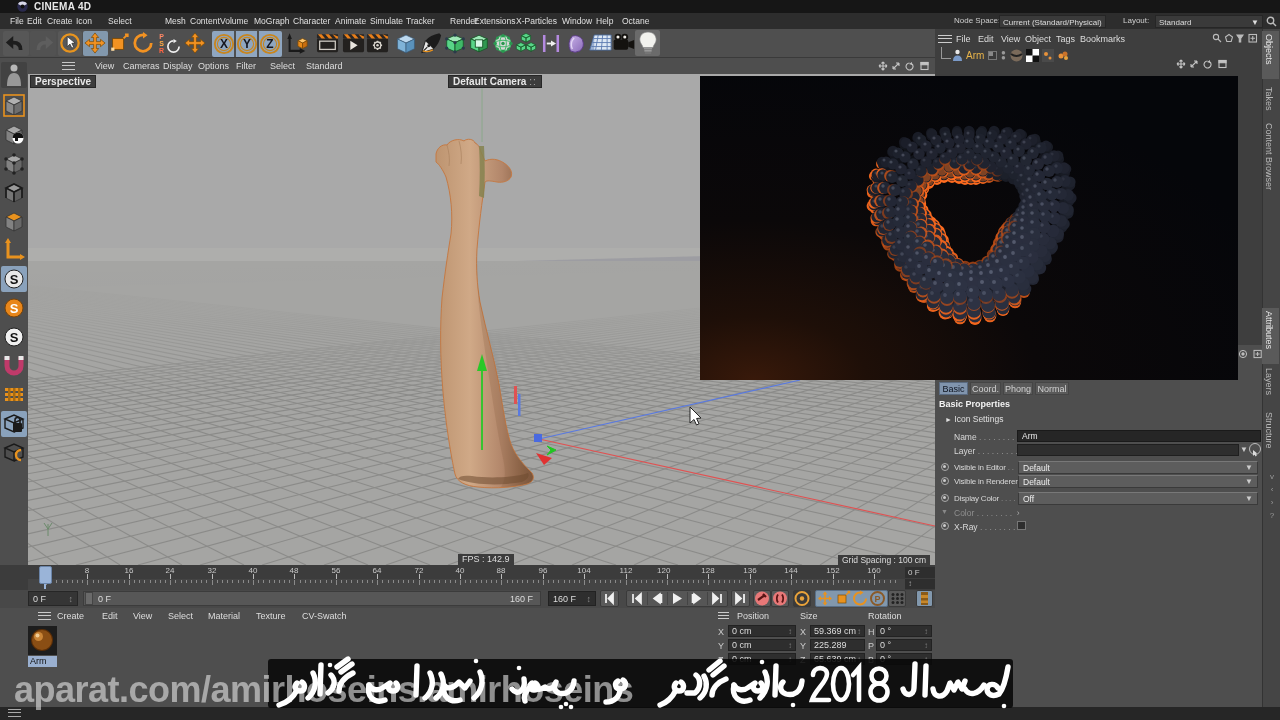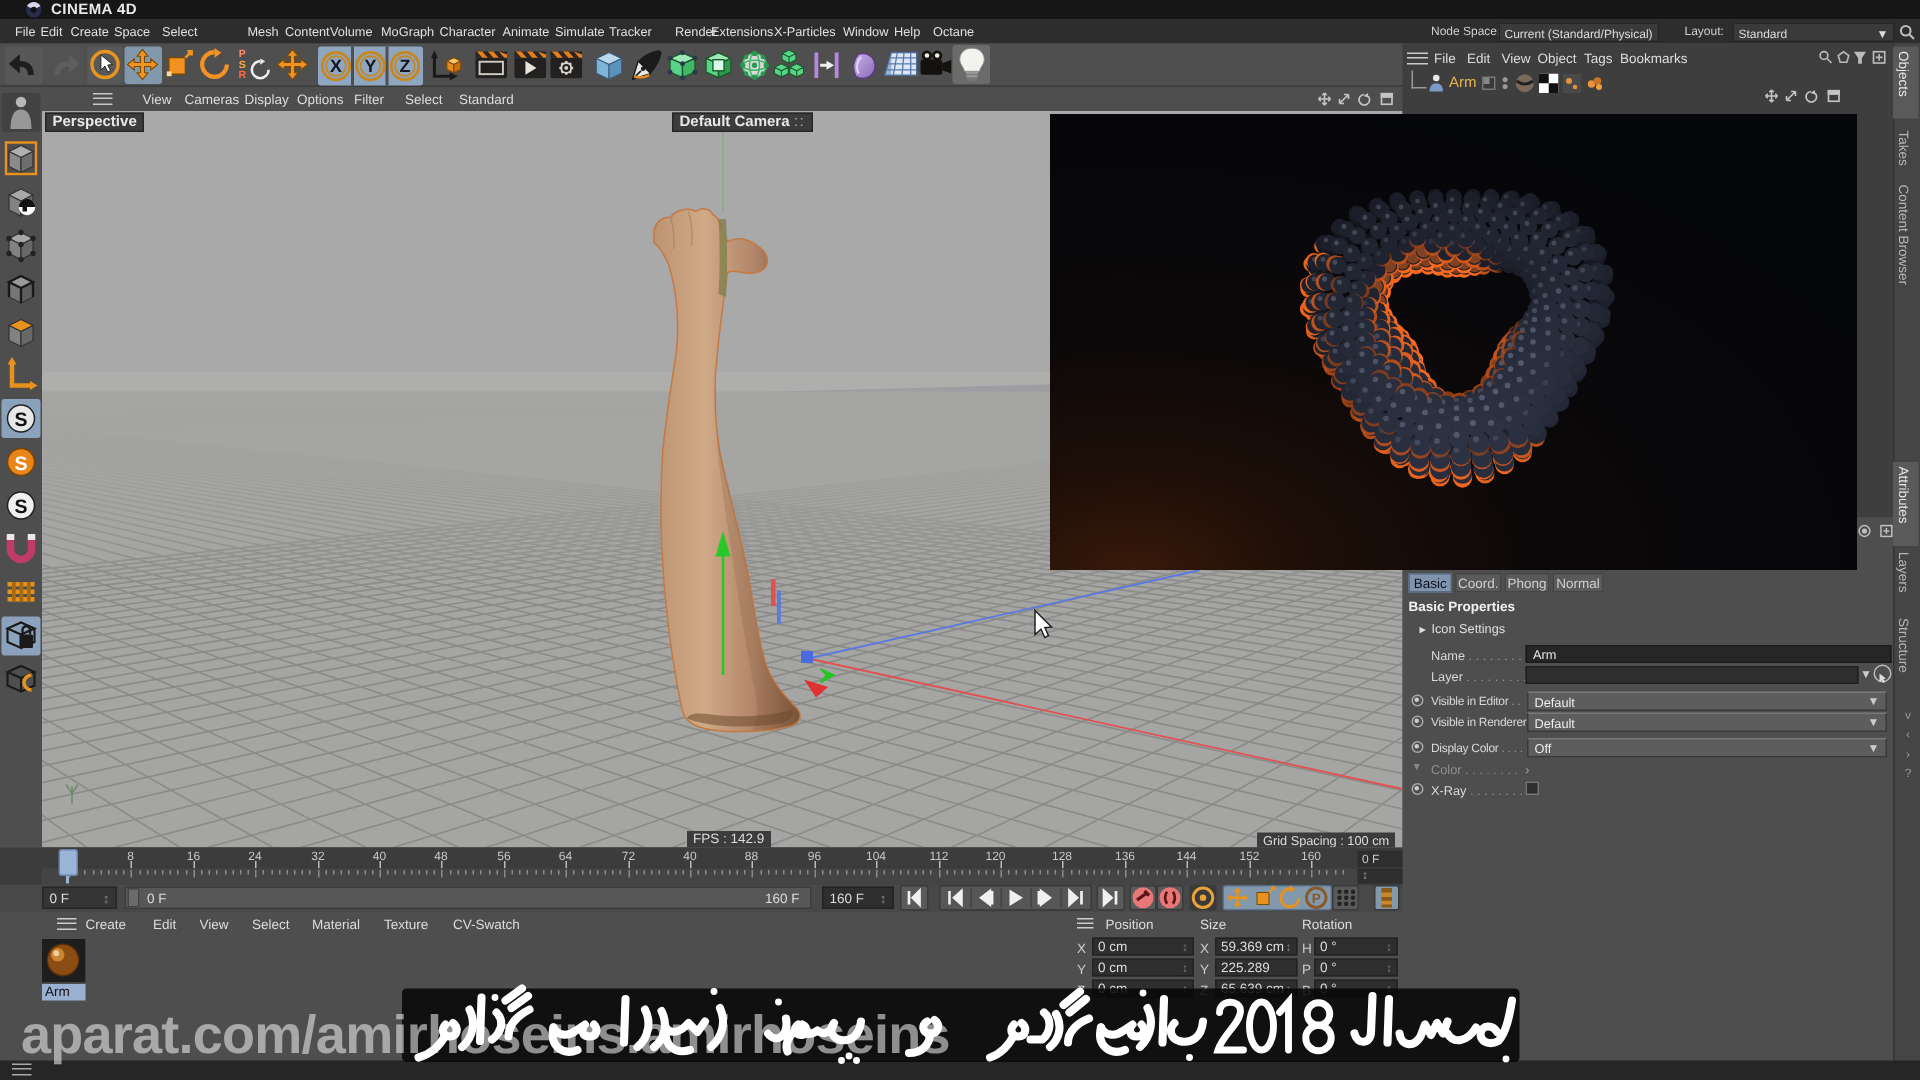--- a/index.html
+++ b/index.html
@@ -12,21 +12,21 @@
       <circle cx="6.5" cy="5.5" r="5.2" fill="#2a2a4d"></circle>
       <path d="M2 3 A5.2 5.2 0 0 1 11 3 L6.5 5.5Z" fill="#d8d8e8"></path>
       <circle cx="6.5" cy="5.5" r="2" fill="#111"></circle>
     </svg>
 <div class="abs" style="left:34px;top:1px;font-size:10px;color:#e8e8e8;font-weight:bold;letter-spacing:.3px">CINEMA 4D</div>
 
 <div class="abs" style="left:0;top:13px;width:1280px;height:16px;background:#2d2d2d"></div>
 <div class="abs" style="left:10px;top:16px;font-size:8.5px;color:#e0e0e0;white-space:nowrap">File</div>
 <div class="abs" style="left:27px;top:16px;font-size:8.5px;color:#e0e0e0;white-space:nowrap">Edit</div>
 <div class="abs" style="left:47px;top:16px;font-size:8.5px;color:#e0e0e0;white-space:nowrap">Create</div>
-<div class="abs" style="left:76px;top:16px;font-size:8.5px;color:#e0e0e0;white-space:nowrap">Space</div>
+<div class="abs" style="left:76px;top:16px;font-size:8.5px;color:#e0e0e0;white-space:nowrap">Icon</div>
 <div class="abs" style="left:108px;top:16px;font-size:8.5px;color:#e0e0e0;white-space:nowrap">Select</div>
 <div class="abs" style="left:138px;top:28px;font-size:8.5px;color:#e0e0e0;white-space:nowrap">Tools</div>
 <div class="abs" style="left:165px;top:16px;font-size:8.5px;color:#e0e0e0;white-space:nowrap">Mesh</div>
 <div class="abs" style="left:190px;top:16px;font-size:8.5px;color:#e0e0e0;white-space:nowrap">Content</div>
 <div class="abs" style="left:220px;top:16px;font-size:8.5px;color:#e0e0e0;white-space:nowrap">Volume</div>
 <div class="abs" style="left:254px;top:16px;font-size:8.5px;color:#e0e0e0;white-space:nowrap">MoGraph</div>
 <div class="abs" style="left:293px;top:16px;font-size:8.5px;color:#e0e0e0;white-space:nowrap">Character</div>
 <div class="abs" style="left:335px;top:16px;font-size:8.5px;color:#e0e0e0;white-space:nowrap">Animate</div>
 <div class="abs" style="left:370px;top:16px;font-size:8.5px;color:#e0e0e0;white-space:nowrap">Simulate</div>
 <div class="abs" style="left:406px;top:16px;font-size:8.5px;color:#e0e0e0;white-space:nowrap">Tracker</div>

